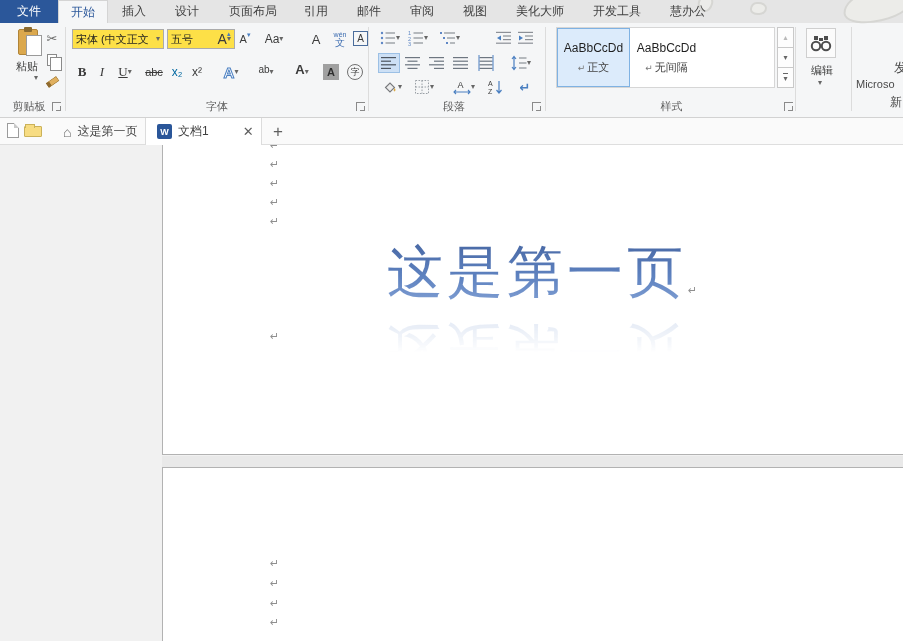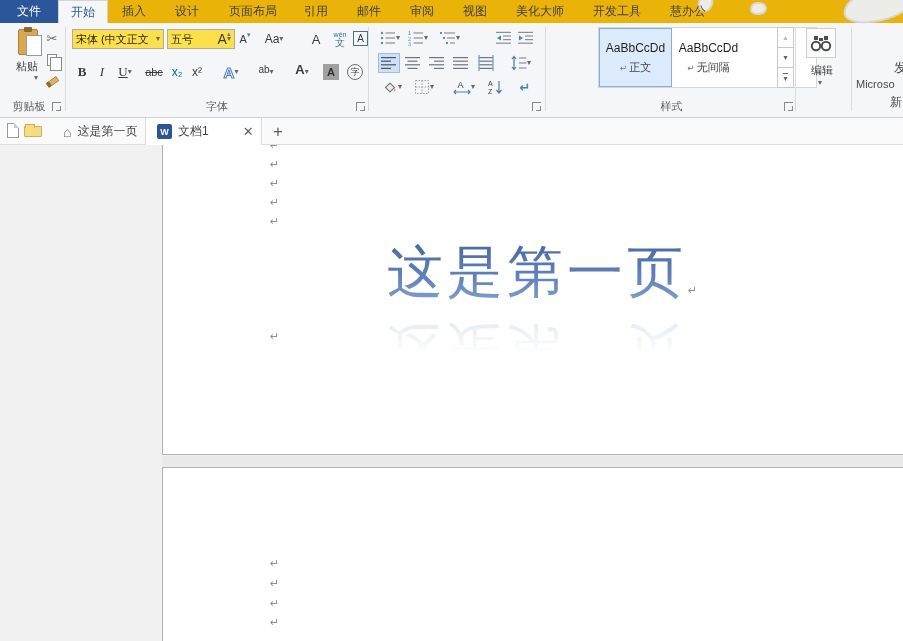--- a/index.html
+++ b/index.html
@@ -1,21 +1,21 @@
 <!DOCTYPE html>
 <html><head>
 <meta charset="utf-8">
 <style>
   * { margin:0; padding:0; box-sizing:border-box; }
   html,body { width:903px; height:641px; overflow:hidden; background:#fff;
               font-family:"Liberation Sans","DejaVu Sans",sans-serif; }
   #app { position:relative; width:903px; height:641px; background:#fff; overflow:hidden; }
 
   
-  .tabrow { position:absolute; left:0; top:0; width:903px; height:23px; background:#eab308; }
+  .tabrow { position:absolute; left:0; top:0; width:903px; height:23px; background:#e5e5e5; }
   .file-tab { position:absolute; left:0; top:0; height:23px; padding:0 17px; background:#2b579a;
               color:#fff; font-size:12px; line-height:23px; cursor:default; z-index:3; }
   .rtab { position:absolute; top:0; height:23px; padding:0 12px; font-size:12px; line-height:23px;
           color:#3f3f3f; cursor:default; z-index:3; }
   .rtab.active { background:#f5f6f7; color:#2b579a;
                  border:1px solid #d4d4d4; border-bottom:none; }
   .blob { position:absolute; border:2px solid #d6d6d3; background:#eceph; background:#ecece9; z-index:1; }
 
   
   .ribbon { position:absolute; left:0; top:23px; width:903px; height:95px; background:#f5f6f7;
@@ -66,21 +66,21 @@
   .border-a { width:15px; height:15px; border:1px solid #4a6c9b; font-size:10px; color:#3b3b3b;
               display:flex; align-items:center; justify-content:center; }
 
   
   .pbtn { position:absolute; height:20px; display:flex; align-items:center; justify-content:center; }
   .pbtn.sel { background:#cde0f5; border:1px solid #9cc0e5; }
   svg.i16 { width:16px; height:16px; display:block; }
 
   
   .stylegallery { position:absolute; left:556px; top:4px; width:219px; height:61px; background:#fff;
-                  border:1px solid #d6d6d6; display:flex; overflow:hidden;margin-left:42px; }
+                  border:1px solid #d6d6d6; display:flex; overflow:hidden; }
   .stylecard { width:73px; height:100%; display:flex; flex-direction:column; align-items:center;
                justify-content:center; gap:5px; white-space:nowrap; }
   .stylecard.sel { background:#dcebfb; border:1px solid #7fb2e3; }
   .stylecard .sample { font-size:12px; color:#1f1f1f; }
   .stylecard .sample.big { font-size:21px; font-weight:bold; color:#000; }
   .stylecard .sname { font-size:11px; color:#444; }
   .stylecard .pmark { font-size:9px; color:#777; margin-right:2px; }
   .stylearrows { position:absolute; left:777px; top:4px; width:17px; height:61px; display:flex;
                  flex-direction:column; }
   .sarr { flex:1; background:#fdfdfd; border:1px solid #c9c9c9; border-top:none; display:flex;
@@ -382,20 +382,21 @@
     <div class="pbtn" style="left:484px; top:54px; width:22px;">
       <svg class="i16" viewBox="0 0 16 16">
           <text x="1" y="7" font-size="7" fill="#3b3b3b">A</text>
           <text x="1" y="15" font-size="7" fill="#3b3b3b">Z</text>
           <path d="M12 2 V13 M9.5 11 L12 14 L14.5 11" stroke="#4a7fc1" stroke-width="1.2" fill="none"></path>
         </svg>
     </div>
     <div class="pbtn" style="left:514px; top:54px; width:22px; font-size:13px; color:#4a7fc1; font-weight:bold;">
       <span>↵</span>
     </div>
+    <div class="grouplabel" style="left:370px; width:168px;">段落</div>
     <span class="launcher" style="left:532px;"></span>
     <div class="vsep" style="left:545px;"></div>
 
     <div class="stylegallery">
       <div class="stylecard sel">
         <span class="sample">AaBbCcDd</span>
         <span class="sname"><span class="pmark">↵</span><span>正文</span></span>
       </div>
       <div class="stylecard">
         <span class="sample">AaBbCcDd</span>

